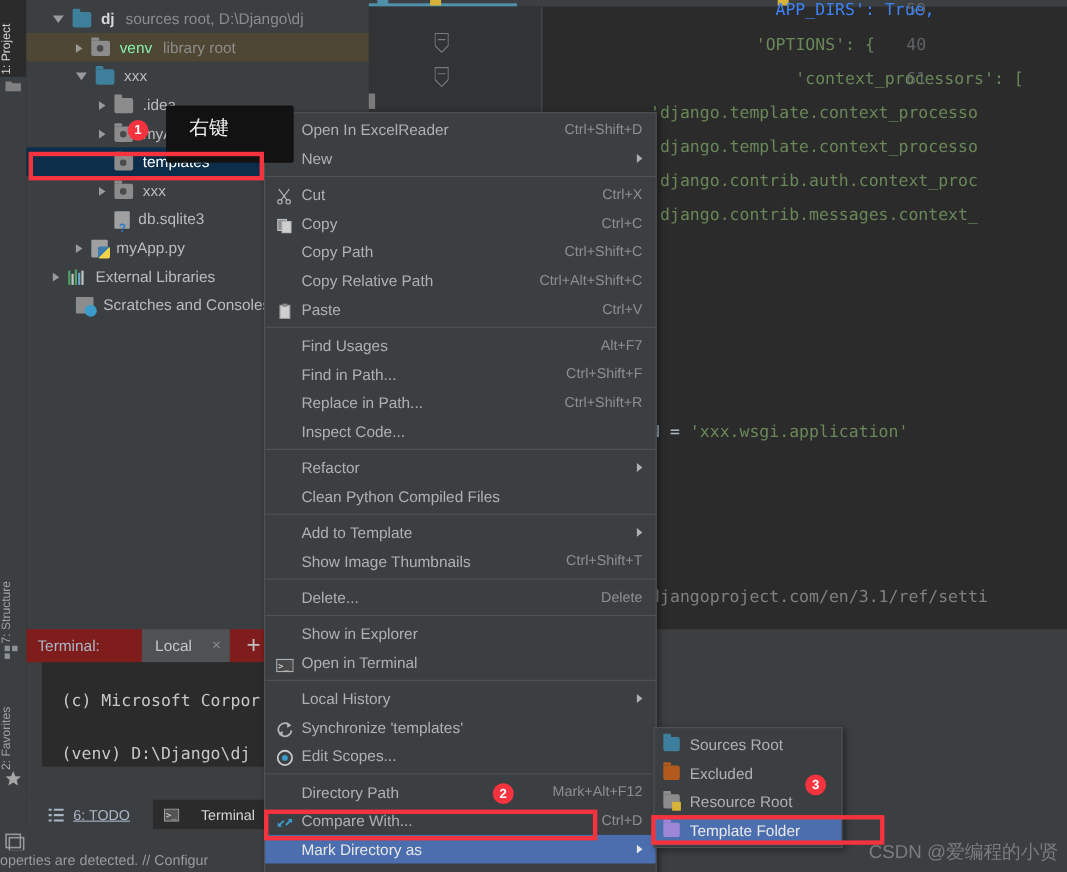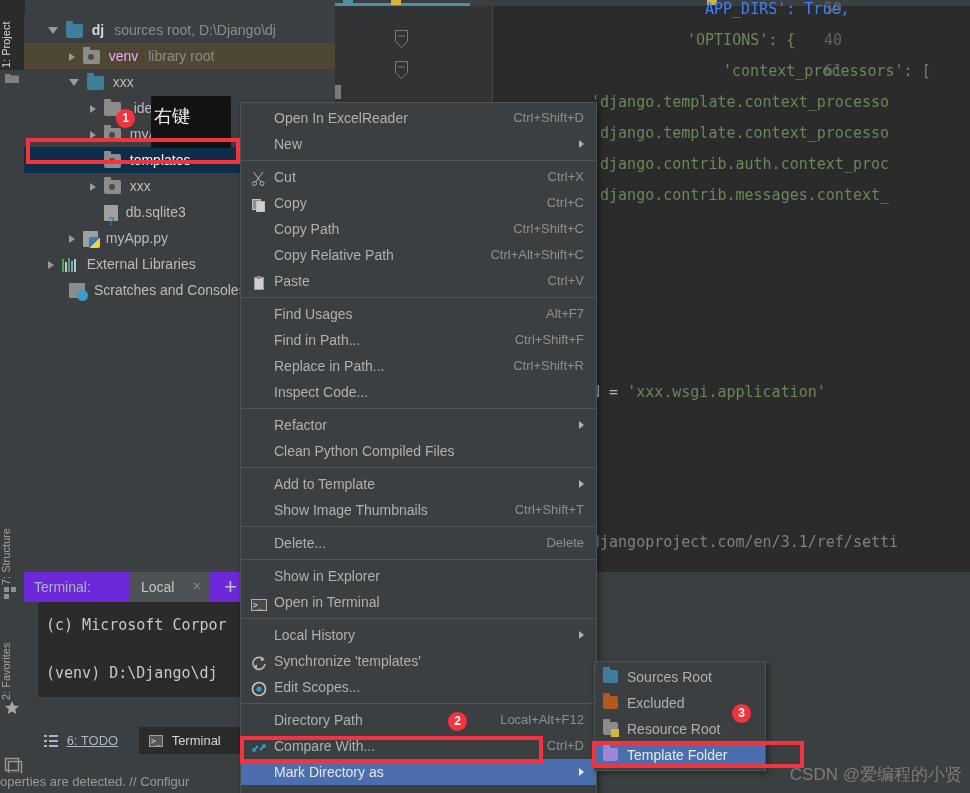--- a/index.html
+++ b/index.html
@@ -26,21 +26,21 @@
     font-size:11px;color:#a4a3a3;
     text-align:left;
     white-space:nowrap;
     padding:2px 0;
   }
   .vtab.sel{background:#2b2b2b;color:#d6d6d6;}
   .vicon{position:absolute;left:4px;width:16px;height:16px;opacity:.85;}
 
   
   #project-panel{
-    left:24px;top:0;width:311px;height:572px;background:#3c3f41;margin-top:13px;
+    left:24px;top:0;width:311px;height:572px;background:#3c3f41;
   }
   #tree{position:absolute;left:0;top:4px;width:311px;}
   .trow{
     position:relative;height:26px;line-height:26px;
     white-space:nowrap;font-size:14px;color:#bbbbbb;
     padding-left:0;
   }
   .trow.venv{background:#4e4733;}
   .trow.sel{background:#0d2e4b;color:#ffffff;}
   .arrow{
@@ -75,21 +75,21 @@
   .scratch-ico:after{content:"";position:absolute;right:-3px;bottom:-3px;width:11px;height:11px;border-radius:50%;background:#3d9bc9;}
 
   
   .redbox{border:4px solid #f5333f;box-sizing:border-box;pointer-events:none;}
   .badge{
     border-radius:50%;background:#f5333f;color:#fff;text-align:center;
     font-size:12px;font-weight:bold;line-height:19px;width:19px;height:19px;
   }
   #tooltip-right-click{
     background:#121212;color:#f2f2f2;font-size:18px;
-    padding:6px 3px;border-radius:2px;
+    padding:6px 21px;border-radius:2px;
   }
 
   
   #editor{left:335px;top:0;width:635px;height:572px;background:#2b2b2b;}
   #tabstrip{position:absolute;left:0;top:0;width:635px;height:6px;background:#3c3f41;}
   #tab-active-underline{position:absolute;left:0;top:3px;width:135px;height:3px;background:#4f8fa8;}
   .tabmark{position:absolute;top:0;width:10px;height:5px;}
   #gutter{position:absolute;left:0;top:6px;width:158px;height:566px;background:#313335;}
   #gutter-sep{position:absolute;left:157px;top:6px;width:1px;height:566px;background:#4b4b4b;}
   .lnum{position:absolute;right:128px;font-family:"DejaVu Sans Mono", monospace;font-size:15px;color:#606366;}
@@ -99,29 +99,29 @@
     font-size:15px;white-space:pre;
   }
   .s-str{color:#6a8759;}
   .s-id{color:#a9b7c6;}
   .s-comment{color:#808080;}
   #marker-col{position:absolute;left:0;top:6px;width:6px;height:566px;}
   .errmark{position:absolute;left:0;width:6px;height:14px;background:#7a7a7a;}
 
   
   #terminal-panel{left:24px;top:572px;width:311px;height:155px;background:#3c3f41;}
-  #term-header{position:absolute;left:0;top:0;width:311px;height:30px;background:#6d28d9;}
+  #term-header{position:absolute;left:0;top:0;width:311px;height:30px;background:#7f1d1d;}
   #term-label{position:absolute;left:10px;top:7px;font-size:14px;color:#a9b7c6;}
   #term-tab{position:absolute;left:105px;top:0;width:80px;height:30px;background:#4e5254;}
   #term-tab-label{position:absolute;left:12px;top:7px;font-size:14px;color:#c5c5c5;}
   #term-tab-close{position:absolute;right:8px;top:6px;font-size:14px;color:#8a8a8a;}
   #term-add{position:absolute;left:200px;top:2px;font-size:22px;color:#c0c0c0;line-height:26px;}
   #term-body{position:absolute;left:14px;top:30px;width:297px;height:95px;background:#2b2b2b;
      font-family:"DejaVu Sans Mono", monospace;font-size:15px;color:#c8c8c8;}
-  .tline{position:absolute;left:8px;white-space:pre;}
+  .tline{position:absolute;left:18px;white-space:pre;margin-top:12px;}
 
   
   #bottom-bar{left:24px;top:727px;width:946px;height:27px;background:#3c3f41;}
   .btab{position:absolute;top:0;height:27px;line-height:27px;font-size:13px;color:#a9b7c6;padding:0 10px;}
   .btab.sel{background:#2b2b2b;color:#d6d6d6;}
 
   
   #status-bar{left:0;top:754px;width:970px;height:39px;background:#3c3f41;}
   #status-text{position:absolute;left:0;top:20px;font-size:13px;color:#9a9a9a;white-space:nowrap;}
   #status-ico{position:absolute;left:4px;top:2px;width:20px;height:16px;}
@@ -246,21 +246,21 @@
     <div class="trow" style="padding-left:24px;">
       <span class="arrow open"></span>
       <span class="ico fold-teal"></span>
       <span class="lbl-name">dj</span>
       <span class="lbl-dim" style="margin-left:6px;">sources root,  D:\Django\dj</span>
     </div>
 
     <div class="trow venv" style="padding-left:45px;">
       <span class="arrow"></span>
       <span class="ico fold-gray fold-gray-dot"></span>
-      <span style="color:#f0abfc;">venv</span>
+      <span style="color:#86efac;">venv</span>
       <span class="lbl-dim" style="margin-left:6px;">library root</span>
     </div>
 
     <div class="trow" style="padding-left:45px;">
       <span class="arrow open"></span>
       <span class="ico fold-teal"></span>
       <span>xxx</span>
     </div>
 
     <div class="trow" style="padding-left:66px;">
@@ -347,21 +347,21 @@
     </span>
     <span class="u" style="margin-left:5px;">6: TODO</span>
   </div>
   <div class="btab sel" style="left:115px;width:103px;">
     <span style="display:inline-block;width:14px;vertical-align:-2px;">
       <svg width="14" height="12" viewBox="0 0 14 12">
           <rect x="0.5" y="0.5" width="13" height="11" fill="#555" stroke="#9aa0a6"></rect>
           <text x="2" y="9" font-size="8" fill="#ddd" font-family="monospace">&gt;_</text>
         </svg>
     </span>
-    <span style="margin-left:5px;">Terminal</span>
+    <span style="margin-left:16px;">Terminal</span>
   </div>
 </div>
 
 <div class="abs" id="status-bar">
   <div id="status-ico">
     <svg width="20" height="17" viewBox="0 0 20 17">
         <rect x="1.5" y="2.5" width="13" height="12" fill="none" stroke="#9a9a9a" stroke-width="1.4"></rect>
         <rect x="4.5" y="5.5" width="13" height="12" fill="none" stroke="#9a9a9a" stroke-width="1.4"></rect>
       </svg>
   </div>
@@ -499,21 +499,21 @@
           <circle cx="8" cy="8" r="6.5" fill="none" stroke="#c9c9c9" stroke-width="1.6"></circle>
           <circle cx="8" cy="8" r="2.6" fill="#3d9bc9"></circle>
         </svg>
     </span>
     <span class="mtext">Edit Scopes...</span>
   </div>
   <div class="msep"></div>
 
   <div class="mi">
     <span class="mtext">Directory Path</span>
-    <span class="maccel">Local+Alt+F12</span>
+    <span class="maccel">Mark+Alt+F12</span>
   </div>
   <div class="mi">
     <span class="micon">
       <svg width="16" height="16" viewBox="0 0 16 16">
           <path d="M2 11l5-5" stroke="#3d9bc9" stroke-width="1.8" fill="none"></path>
           <path d="M14 5l-5 5" stroke="#3d9bc9" stroke-width="1.8" fill="none"></path>
           <path d="M1.5 7.5v4h4z" fill="#3d9bc9"></path>
           <path d="M14.5 8.5v-4h-4z" fill="#3d9bc9"></path>
         </svg>
     </span>

